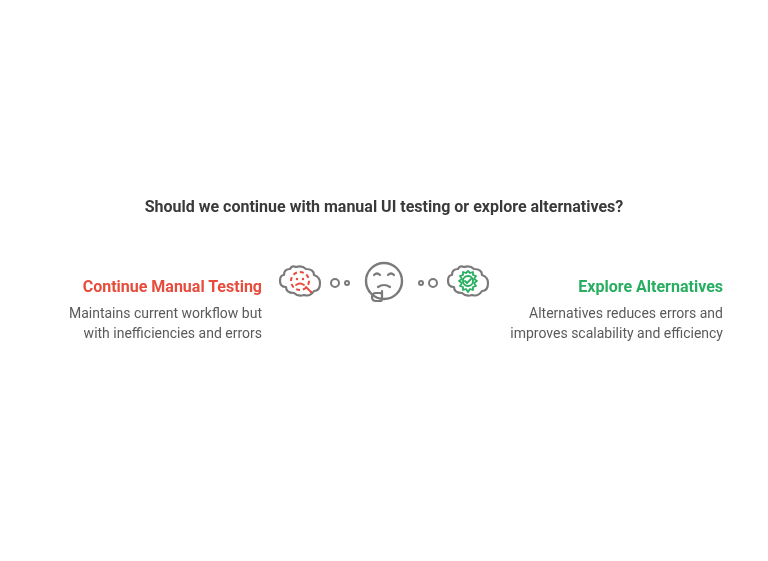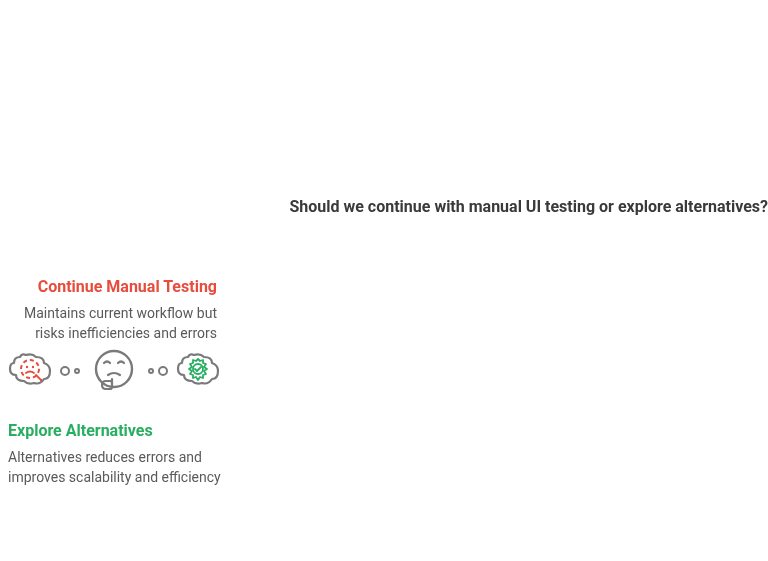--- a/index.html
+++ b/index.html
@@ -9,45 +9,44 @@
     background: #ffffff;
     font-family: -apple-system, BlinkMacSystemFont, "Segoe UI", Roboto, Helvetica, Arial, sans-serif;
     position: relative;
     overflow: hidden;
   }
   .question {
     position: absolute;
     top: 196px;
     left: 0;
     width: 100%;
-    text-align: right;
+    text-align: center;
     font-weight: 700;
     font-size: 16px;
     line-height: 1.4;
     color: #3a3a3a;
   }
   .content-row {
     position: absolute;
     top: 255px;
     left: 0;
     width: 100%;
     display: flex;
     align-items: flex-start;
     justify-content: center;
-    flex-direction: column;
   }
   .left-col {
     width: 225px;
     text-align: right;
     padding-top: 22px;
     padding-right: 8px;
   }
   .right-col {
     width: 225px;
-    text-align: left;
+    text-align: right;
     padding-top: 22px;
     padding-left: 8px;
   }
   .option-title {
     font-weight: 700;
     font-size: 16px;
     margin-bottom: 8px;
   }
   .option-title.red { color: #e74c3c; }
   .option-title.green { color: #27ae60; }
@@ -94,21 +93,21 @@
 </style>
 </head>
 <body>
 
 <div class="question">Should we continue with manual UI testing or explore alternatives?</div>
 
 <div class="content-row">
 
   <div class="left-col">
     <div class="option-title red">Continue Manual Testing</div>
-    <div class="option-desc">Maintains current workflow but risks inefficiencies and errors</div>
+    <div class="option-desc">Maintains current workflow but with inefficiencies and errors</div>
   </div>
 
   <div class="icon-strip">
 
     <div class="bubble">
       <svg width="48" height="48" viewBox="0 0 48 48">
         <path d="M14 10 Q8 10 8 16 Q4 16 4 22 Q4 28 10 28 Q10 34 18 34 Q22 38 28 36 Q34 38 38 32 Q44 32 44 24 Q44 18 38 16 Q38 10 30 10 Q26 6 20 8 Q16 6 14 10 Z" fill="none" stroke="#7a7a7a" stroke-width="2.2" stroke-linejoin="round"></path>
         <circle cx="24" cy="22" r="9" fill="none" stroke="#e74c3c" stroke-width="2" stroke-dasharray="4 3"></circle>
         <circle cx="21" cy="20" r="1.2" fill="#e74c3c"></circle>
         <circle cx="27" cy="20" r="1.2" fill="#e74c3c"></circle>

